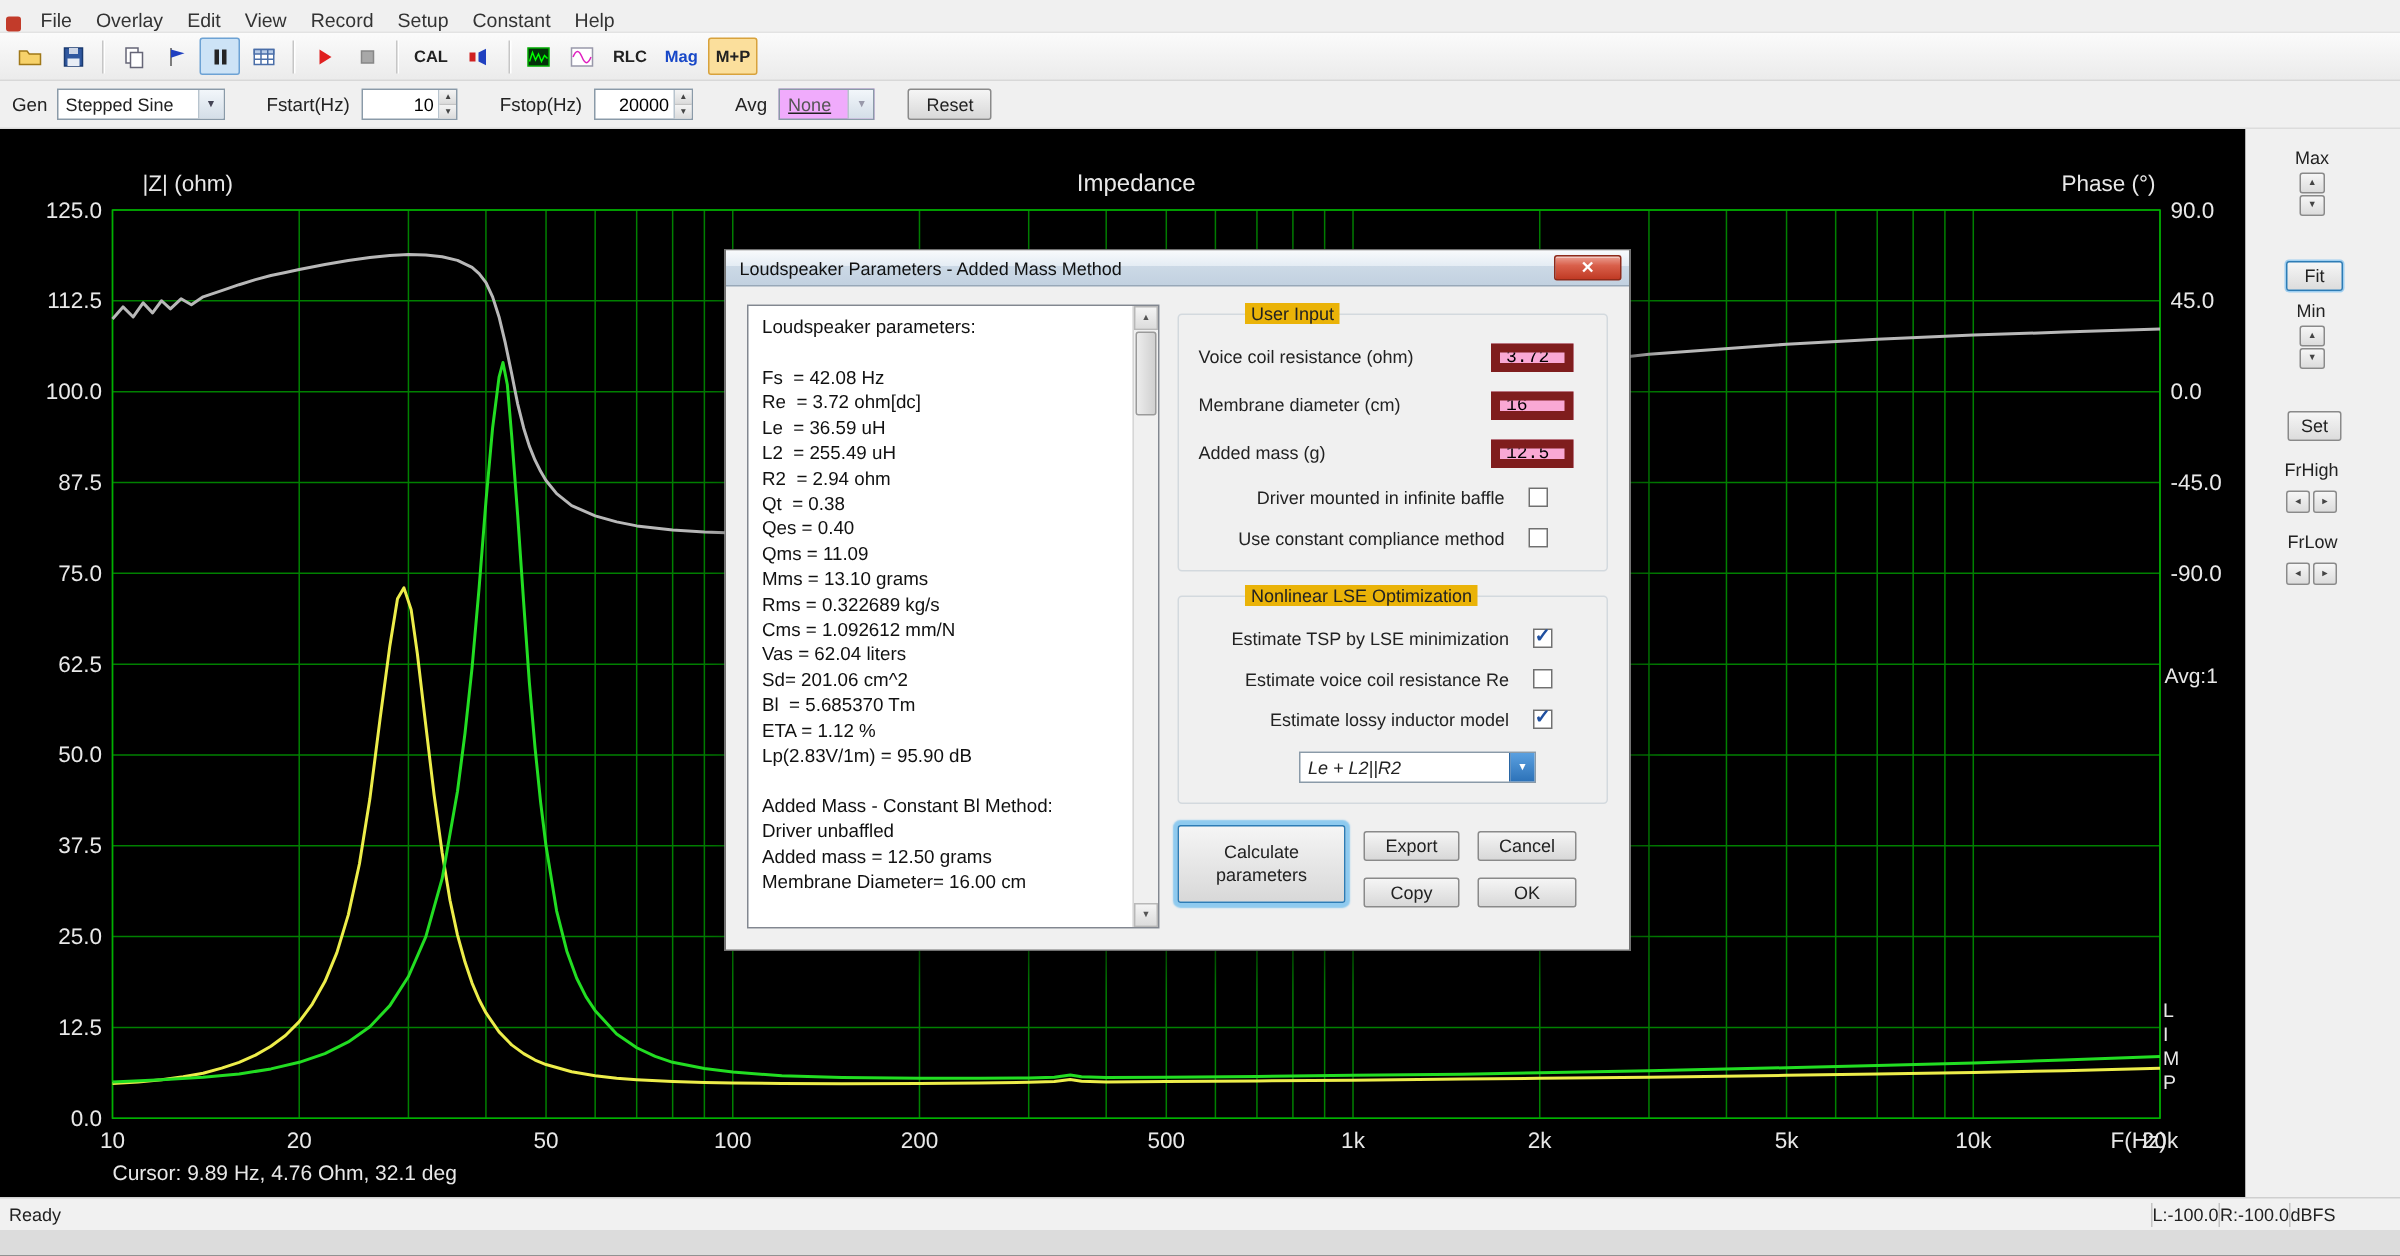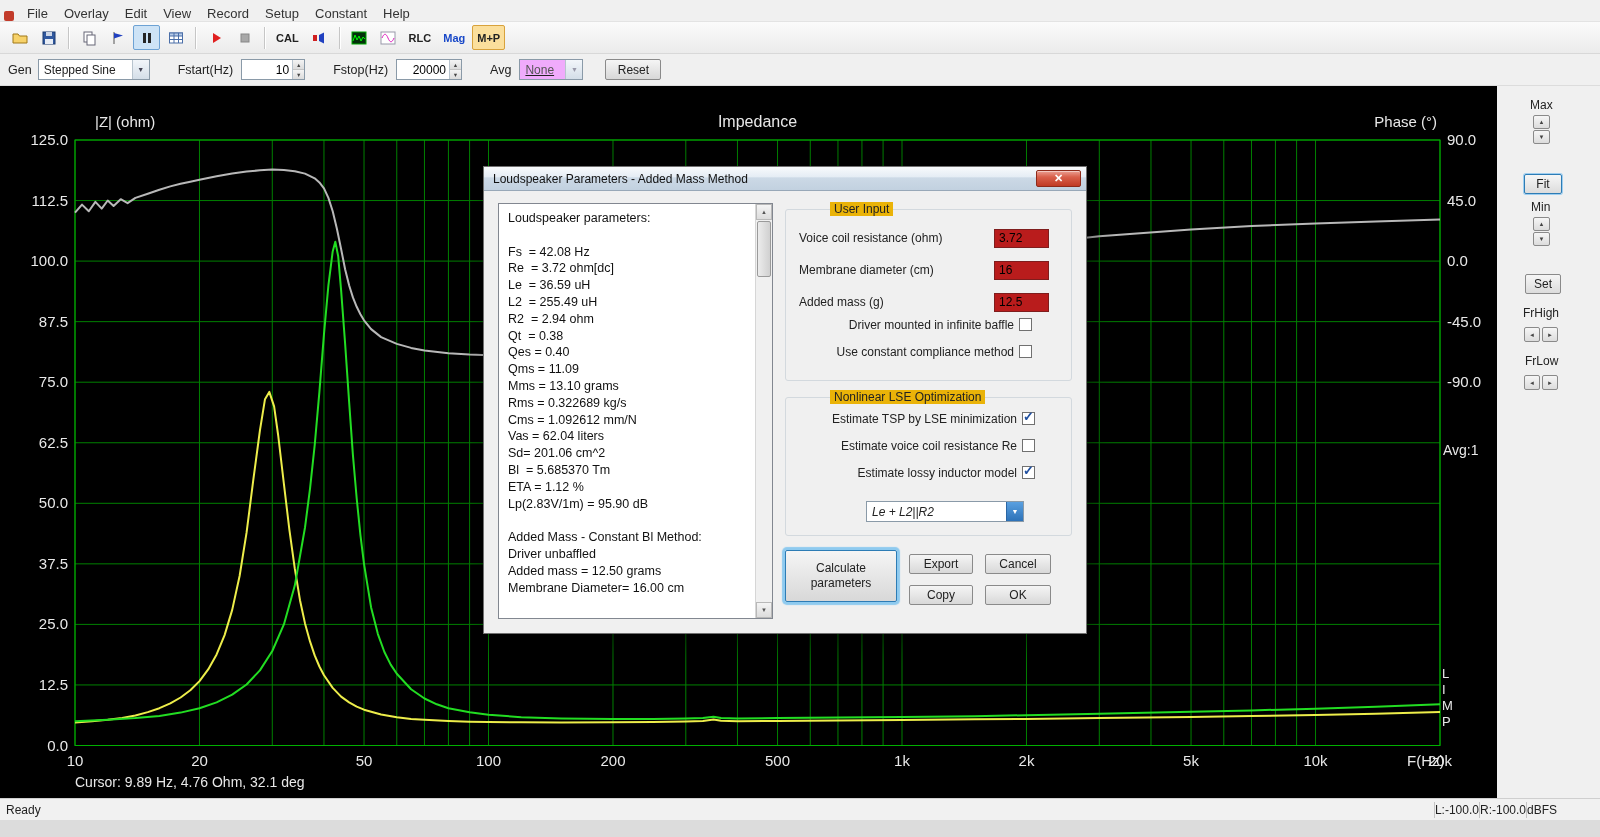--- a/index.html
+++ b/index.html
@@ -89,23 +89,23 @@
   .sb-arrow { position:absolute; left:0; right:0; height:16px; display:flex; align-items:center; justify-content:center;
     font-size:6px; color:#555; background:linear-gradient(#f4f4f4,#dcdcdc); border:1px solid #b8b8b8; }
   .sb-arrow.bottom { bottom:0; }
   .sb-thumb { position:absolute; left:1px; right:1px; top:17px; height:56px;
     background:linear-gradient(90deg,#ececec,#d0d0d0); border:1px solid #9a9a9a; border-radius:2px; }
 
   .right-col { width:287px; font-size:12px; }
   .group { position:relative; border:1px solid #d3d9de; border-radius:3px; padding-top:12px; background:#f0f0f0; }
   .group .legend { position:absolute; top:-8px; left:8px; background:#eab308; padding:0 4px; color:#222;margin-left:36px; }
   .frow { display:flex; align-items:center; justify-content:space-between; height:32px; padding:0 22px 0 13px; }
-  .frow input { width:55px; height:19px; border:1px solid #7f1d1d; font-size:12px; padding:0 4px;
-    font-family:Liberation Sans, sans-serif; outline:0; background:#b91c1c; }
-  .crow { display:flex; justify-content:flex-end; height:27px; gap:5px; padding-right:39px; }
+  .frow input { width:55px; height:19px; border:6px solid #7f1d1d; font-size:12px; padding:0 4px;
+    font-family:Liberation Mono, monospace; outline:0; background:#f9a8d4; }
+  .crow { display:flex; align-items:center; justify-content:flex-end; height:27px; gap:16px; padding-right:39px; }
   .cb { width:13px; height:13px; min-width:13px; background:#fff; border:1px solid #707070; position:relative; }
   .cb.on::after { content:"✓"; position:absolute; left:0px; top:-4px; font-size:13px; font-weight:bold; color:#2050a0; }
   .lse-combo { width:158px; margin:8px 0 13px 80px;font-style:italic; }
 
   .btnrow { display:flex; margin-top:14px; }
   .btn { background:linear-gradient(#f5f5f5,#d8d8d8); border:1px solid #8a8a8a; border-radius:2px;
     font-size:12px; color:#222; display:flex; align-items:center; justify-content:center; }
   .calc { width:112px; height:52px; text-align:center; line-height:15px; padding:0 6px;
     border-color:#2d7cb5; box-shadow:0 0 1px 3px #8ecaef; }
   .bgrid { display:grid; grid-template-columns:64px 66px; grid-auto-rows:20px; column-gap:12px; row-gap:11px;

